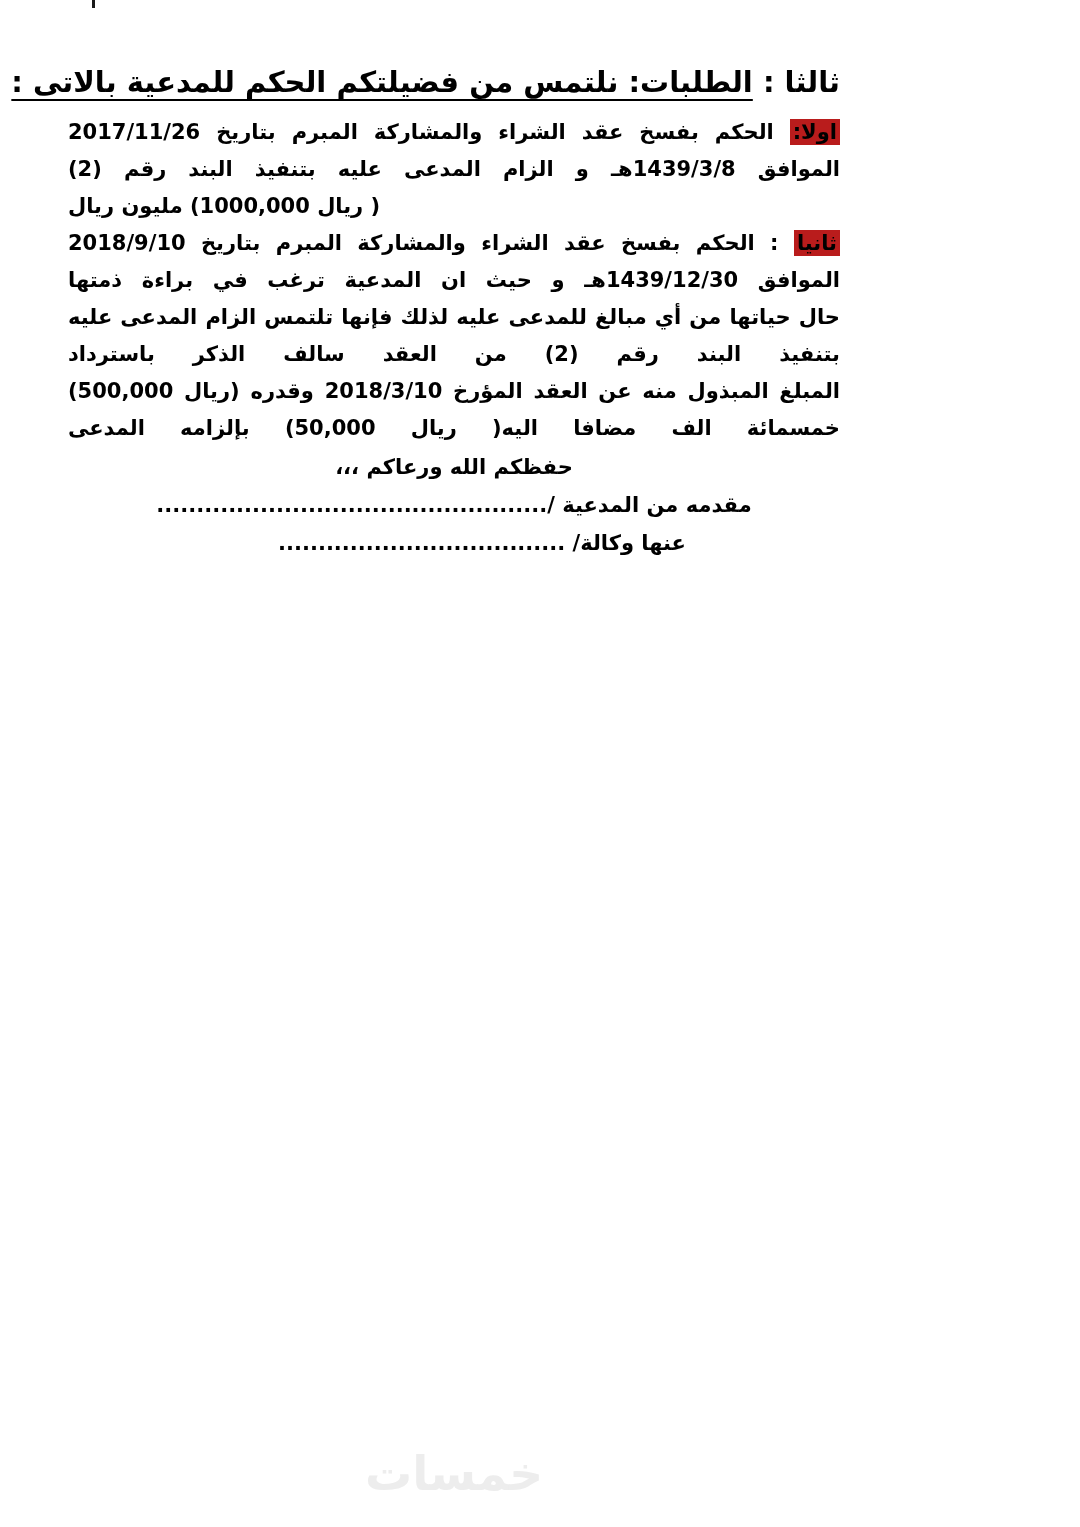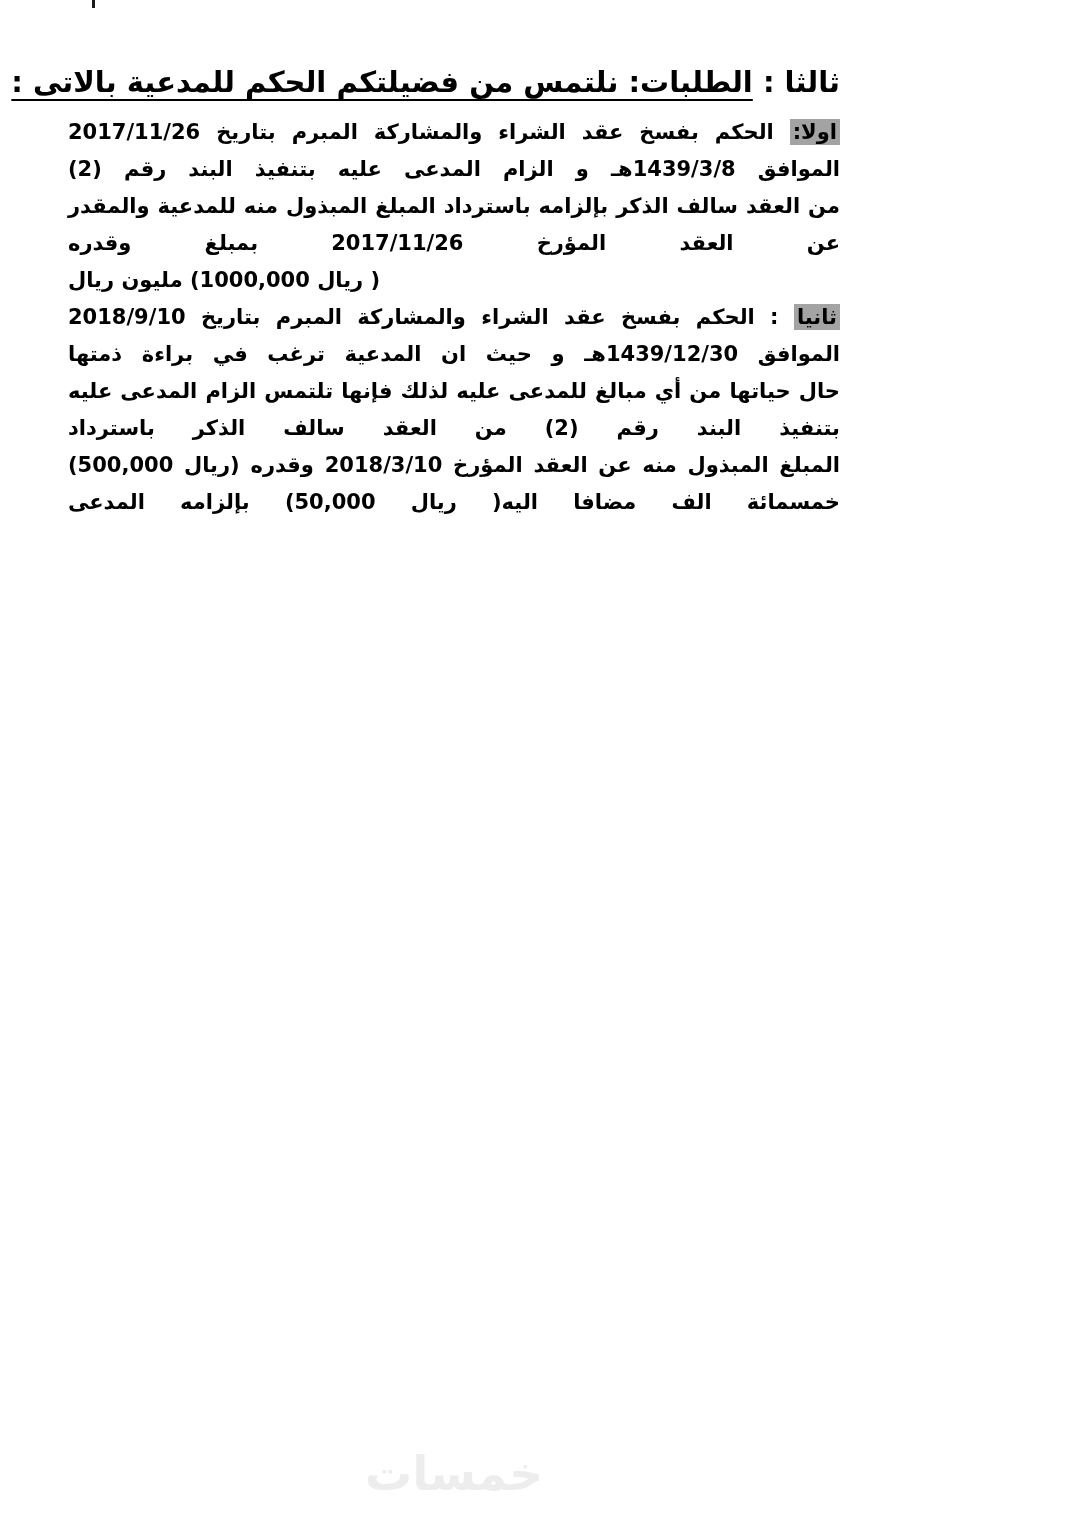--- a/index.html
+++ b/index.html
@@ -33,21 +33,21 @@
     font-size:21px;
     font-weight:bold;
     line-height:37px;
     text-align:left;
   }
   .just{
     text-align:justify;
     text-align-last:justify;
   }
   .hl{
-    background:#a3a3a3;
+    background:#b91c1c;
     padding:1px 3px;
   }
   .closing{margin-top:1px;}
   .closing .line{
     line-height:38px;
     text-align:center;
   }
   .closing .shift{
     position:relative;
     right:-28px; 
@@ -71,29 +71,33 @@
 
   <div class="crop-mark left"></div>
   <div class="crop-mark right"></div>
 
   <div class="content">
 
     <h1 class="heading"><span>ثالثا : </span><span class="u">الطلبات: نلتمس من فضيلتكم الحكم للمدعية بالاتى :</span></h1>
 
     <div class="line just"><span class="hl">اولا:</span><span> الحكم بفسخ عقد الشراء والمشاركة المبرم بتاريخ 2017/11/26 الموافق 1439/3/8هـ و الزام المدعى عليه بتنفيذ البند رقم (2)</span></div>
 
-    <div class="line just">من العقد سالف الذكر بإلزامه باسترداد المبلغ المبذول منه للمدعية والمقدر عن العقد المؤرخ 2017/11/26 بمبلغ وقدره</div>
 
     <div class="line"><span dir="ltr">(1000,000 ريال )</span><span> مليون ريال</span></div>
 
     <div class="line just"><span class="hl">ثانيا</span><span> : الحكم بفسخ عقد الشراء والمشاركة المبرم بتاريخ 2018/9/10 الموافق 1439/12/30هـ و حيث ان المدعية ترغب في براءة ذمتها</span></div>
 
     <div class="line just">حال حياتها من أي مبالغ للمدعى عليه لذلك فإنها تلتمس الزام المدعى عليه بتنفيذ البند رقم (2) من العقد سالف الذكر باسترداد</div>
 
     <div class="line just"><span>المبلغ المبذول منه عن العقد المؤرخ 2018/3/10 وقدره </span><span dir="ltr">(500,000 ريال)</span><span> خمسمائة الف مضافا اليه</span><span dir="ltr">(50,000 ريال )</span><span> بإلزامه المدعى</span></div>
 
 
+    <div class="closing">
+      <div class="line">حفظكم الله ورعاكم ،،،</div>
+      <div class="line">مقدمه من المدعية /.................................................</div>
+      <div class="line shift">عنها وكالة/ ....................................</div>
+    </div>
 
   </div>
 
   <div class="watermark">خمسات</div>
 
 </div>
 
 </body></html>

